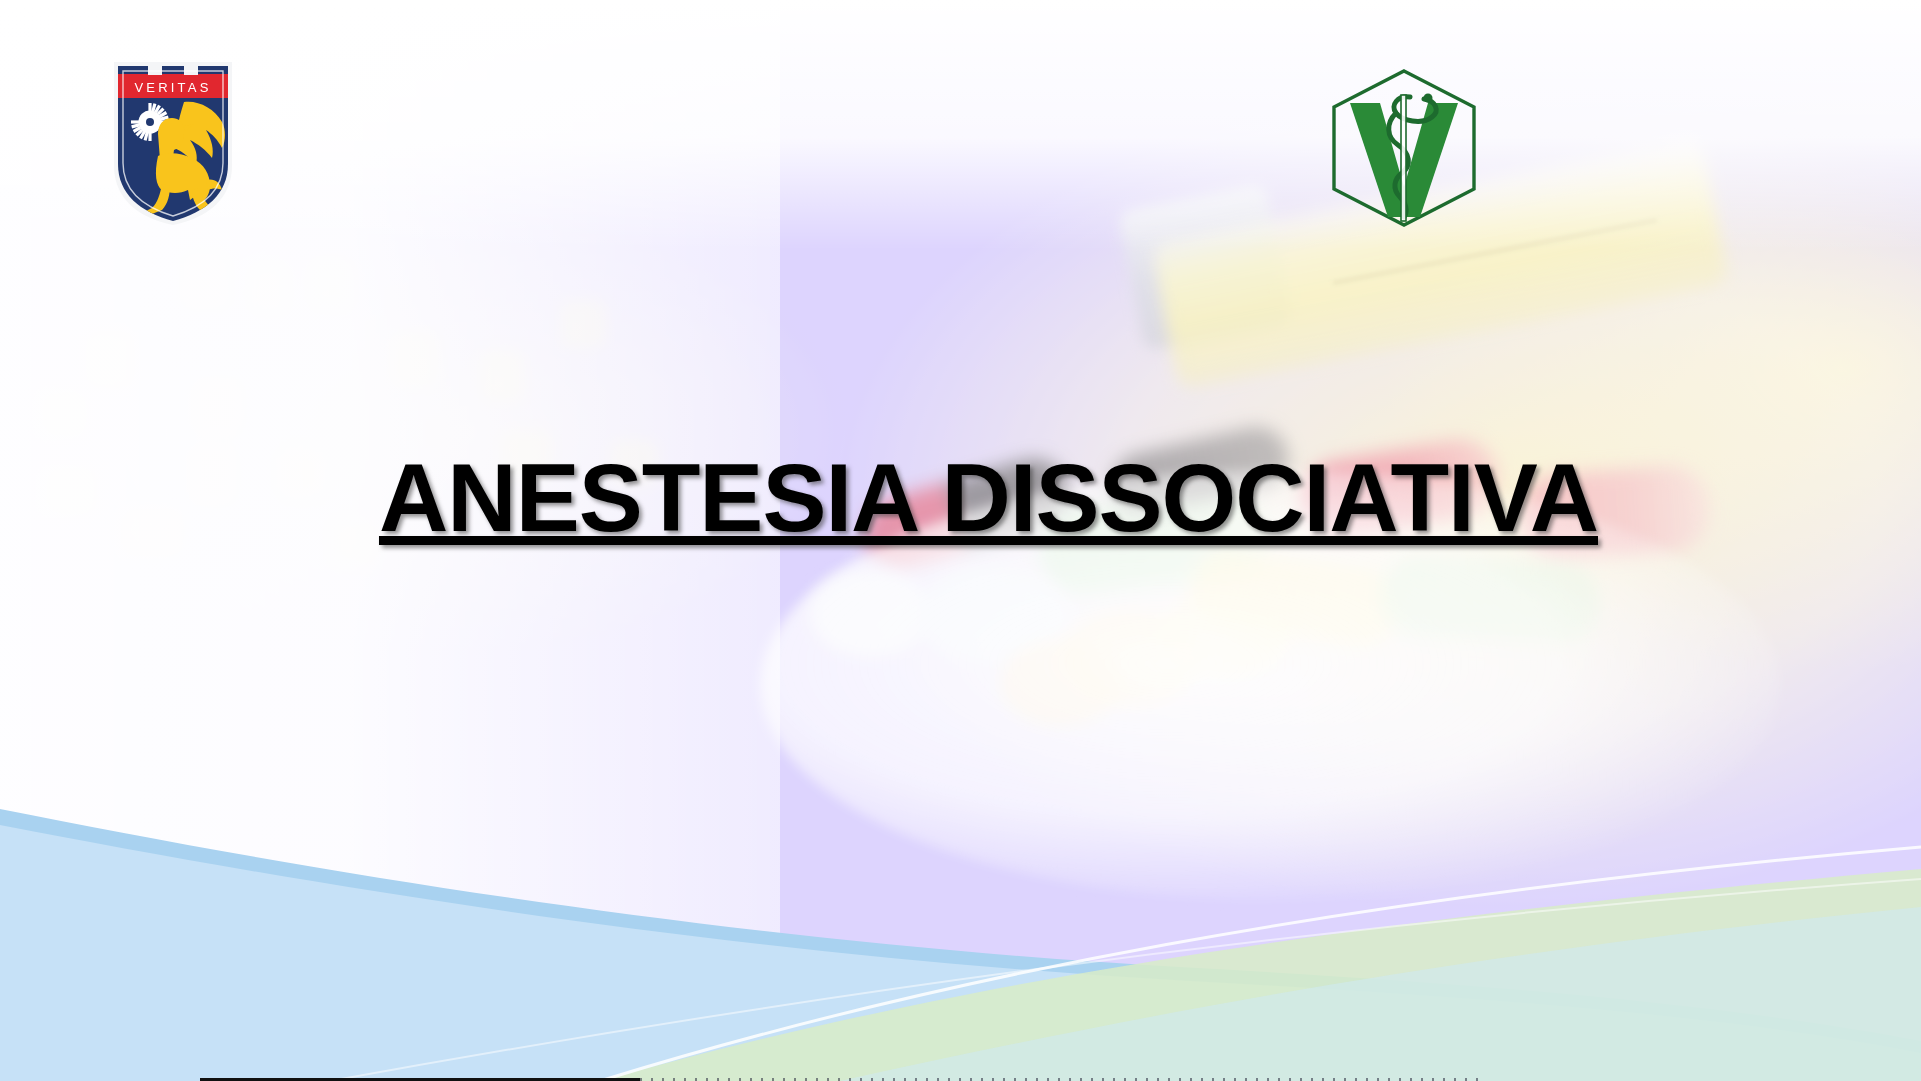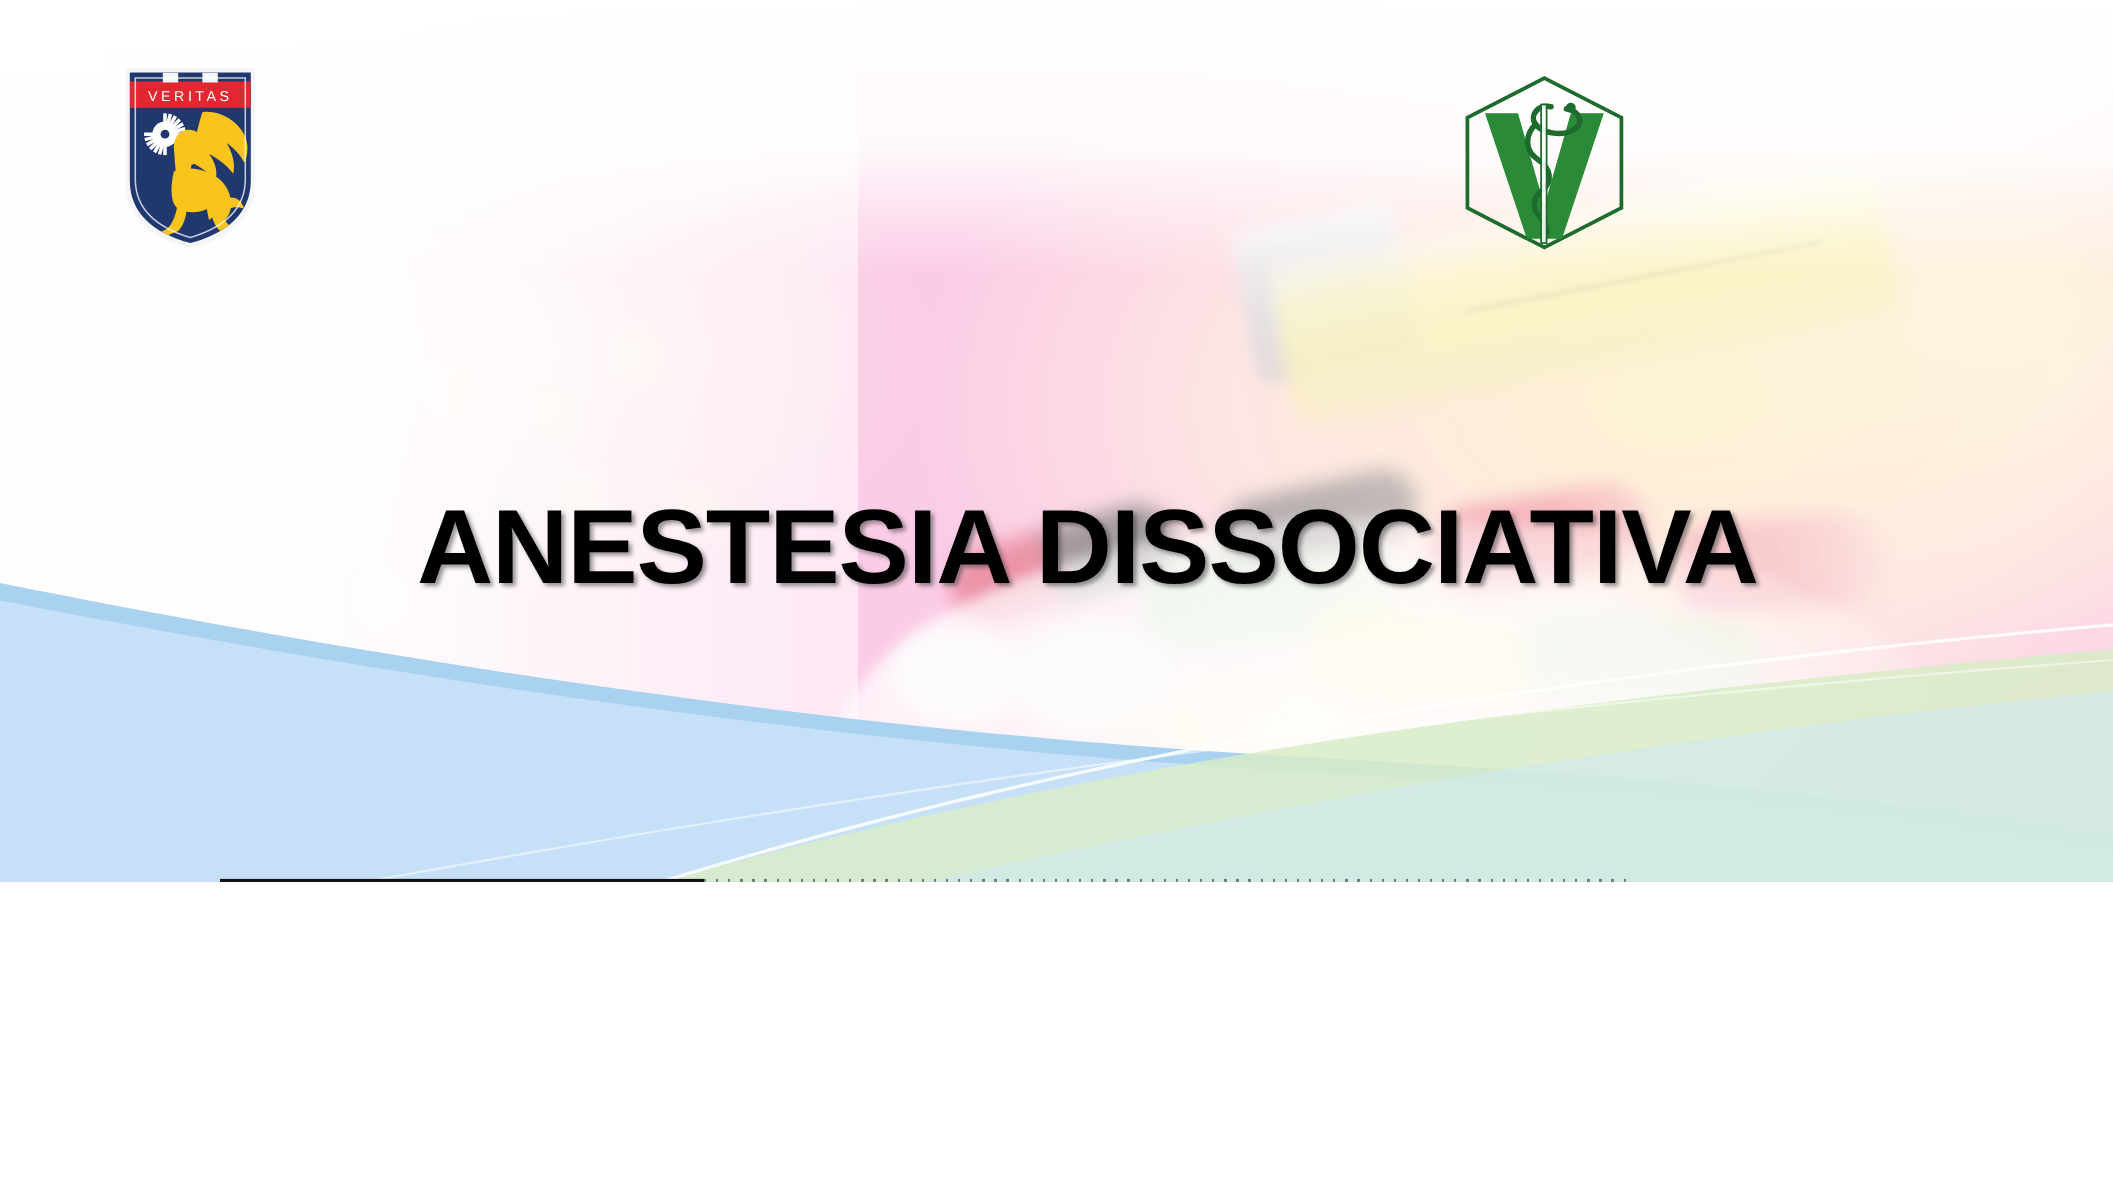--- a/index.html
+++ b/index.html
@@ -8,23 +8,23 @@
     padding: 0;
     background: #ffffff;
   }
   body {
     font-family: "Liberation Sans", sans-serif;
   }
 
   .slide {
     position: relative;
     width: 1921px;
-    height: 802px;
+    height: 1081px;
     overflow: hidden;
-    background: #f9a8d4;
+    background: #c4b5fd;
   }
 
   
   .bg-photo {
     position: absolute;
     inset: 0;
     overflow: hidden;
     pointer-events: none;
   }
 
@@ -165,20 +165,21 @@
     display: inline-block;
     font-family: "Liberation Sans", sans-serif;
     font-weight: bold;
     font-size: 96px;
     line-height: 1.05;
     letter-spacing: -1px;
     color: #000000;
     text-shadow: 3px 3px 4px rgba(60,60,60,0.55);
     white-space: nowrap;
     margin-left: 56px;
+    text-decoration: underline;
   }
 
   
   .bottom-edge {
     position: absolute;
     left: 0;
     bottom: 0;
     width: 1921px;
     height: 3px;
   }

